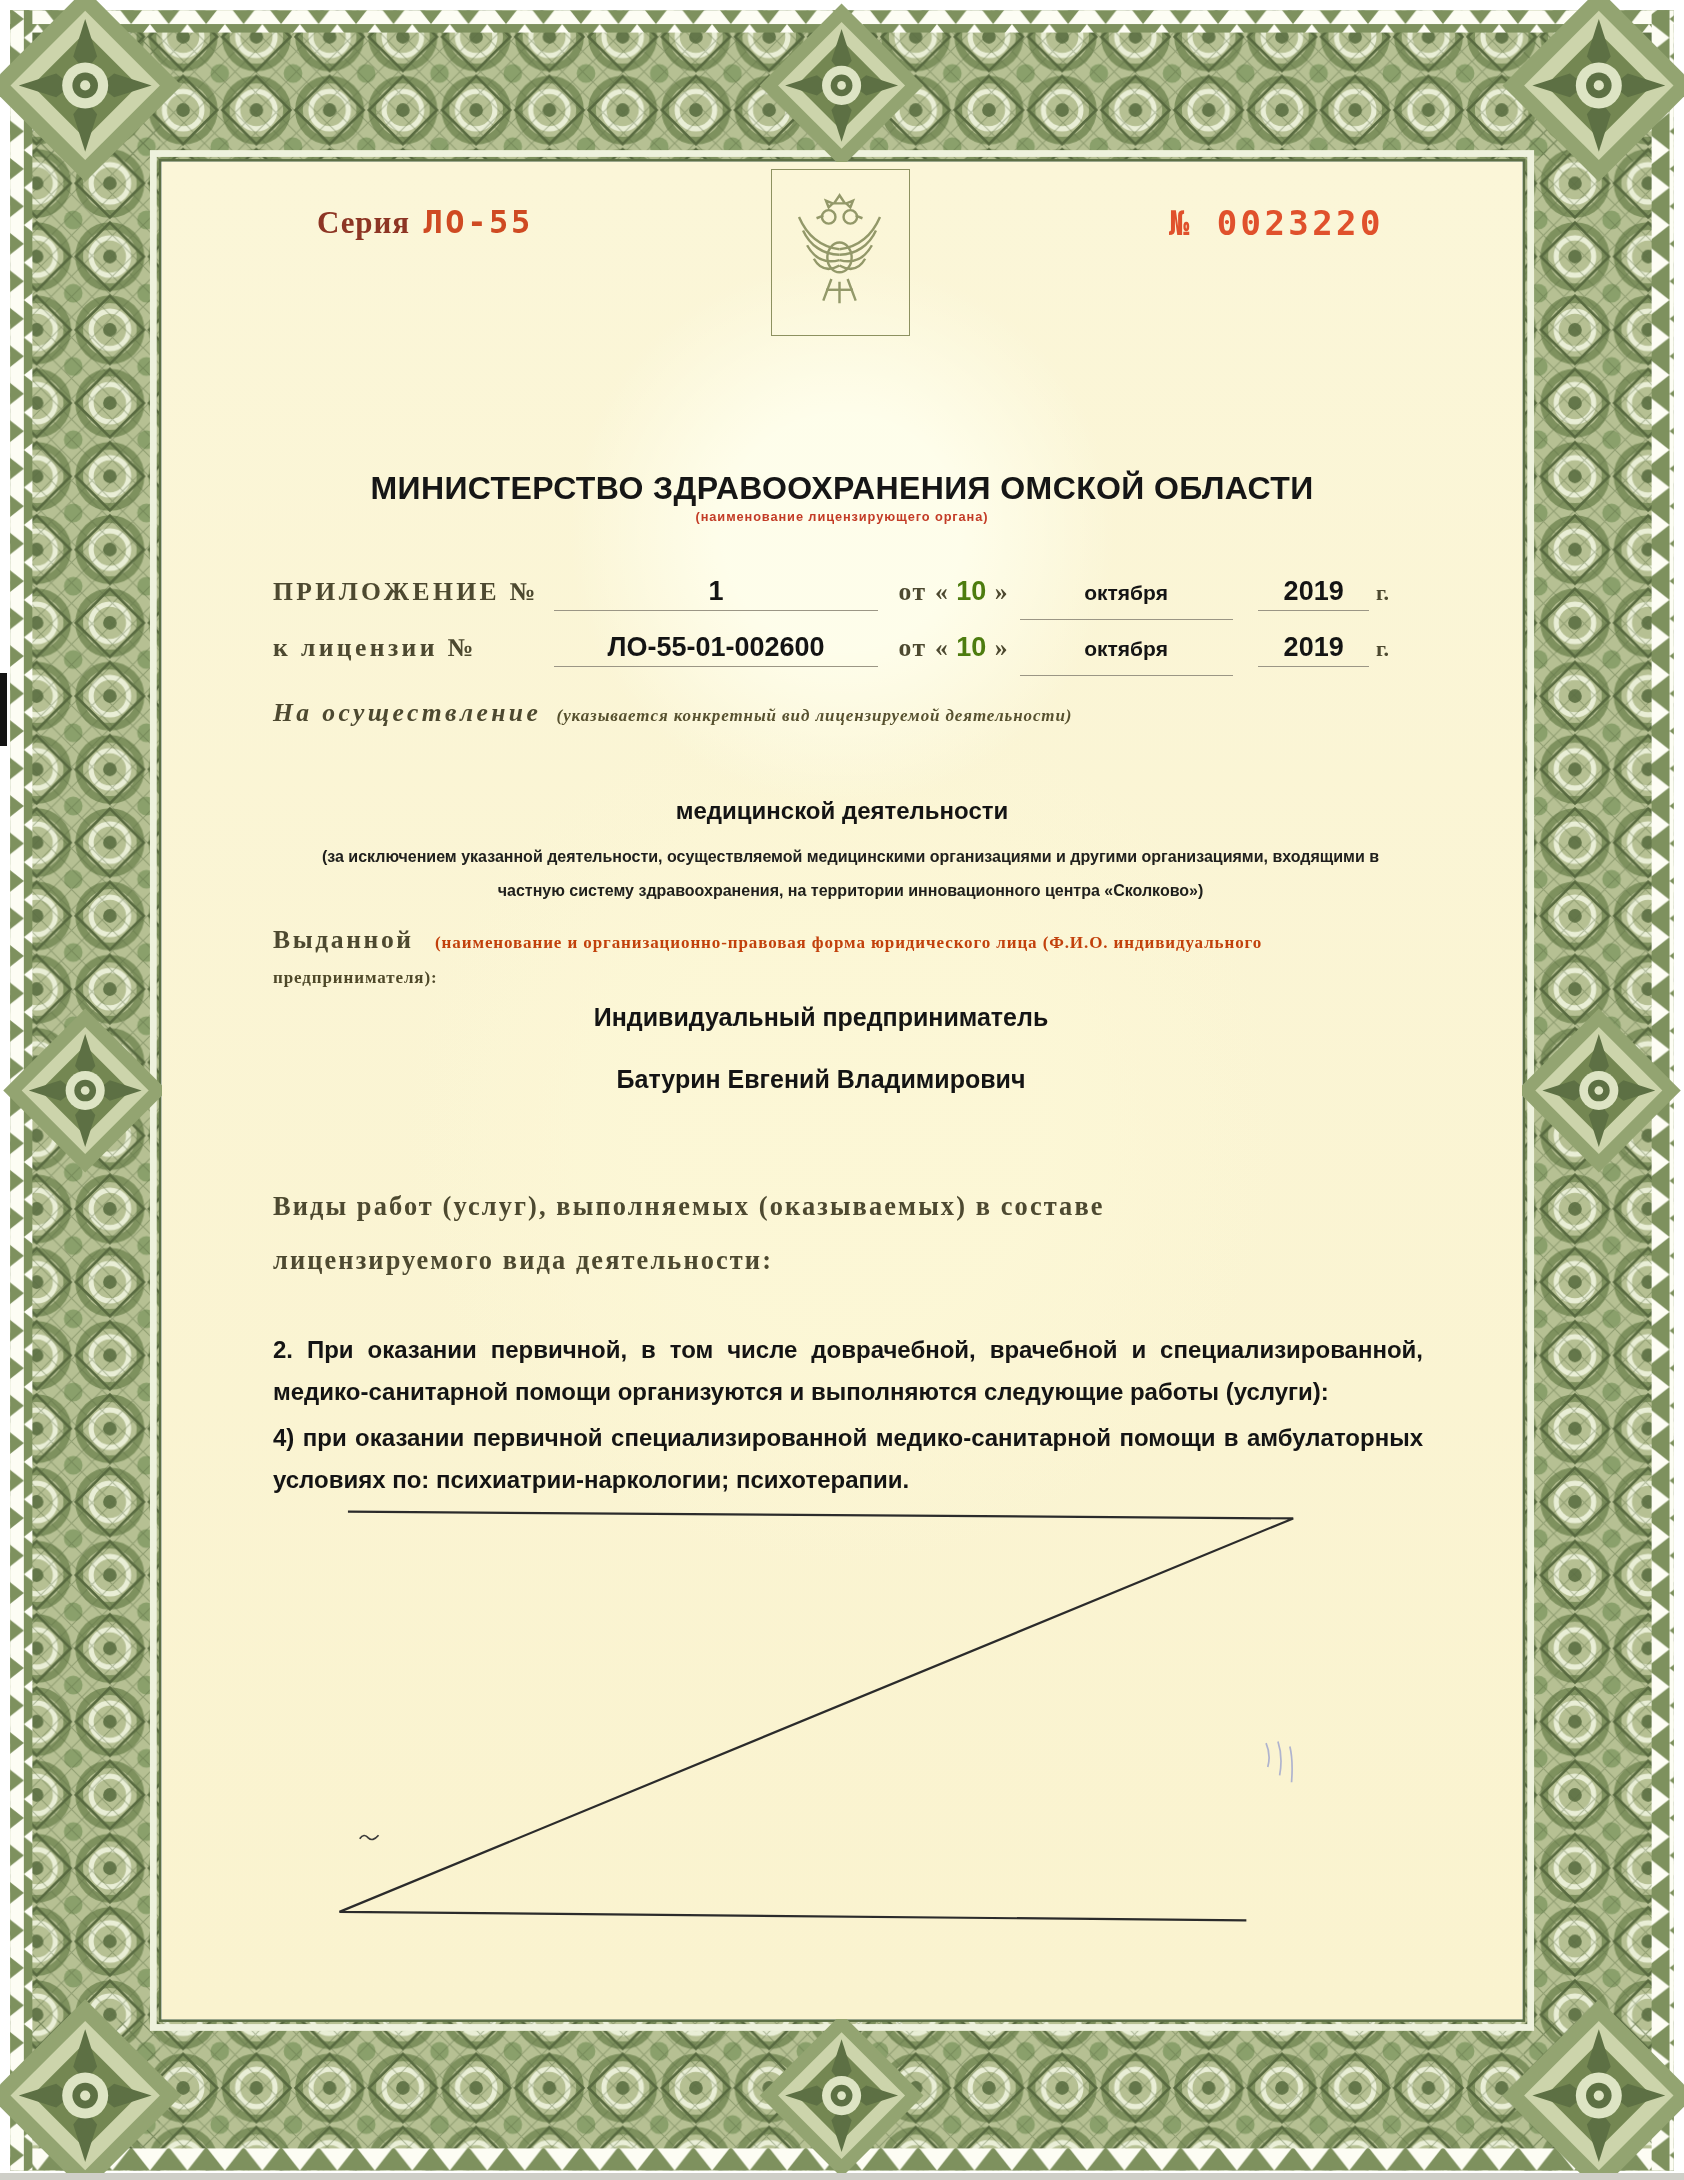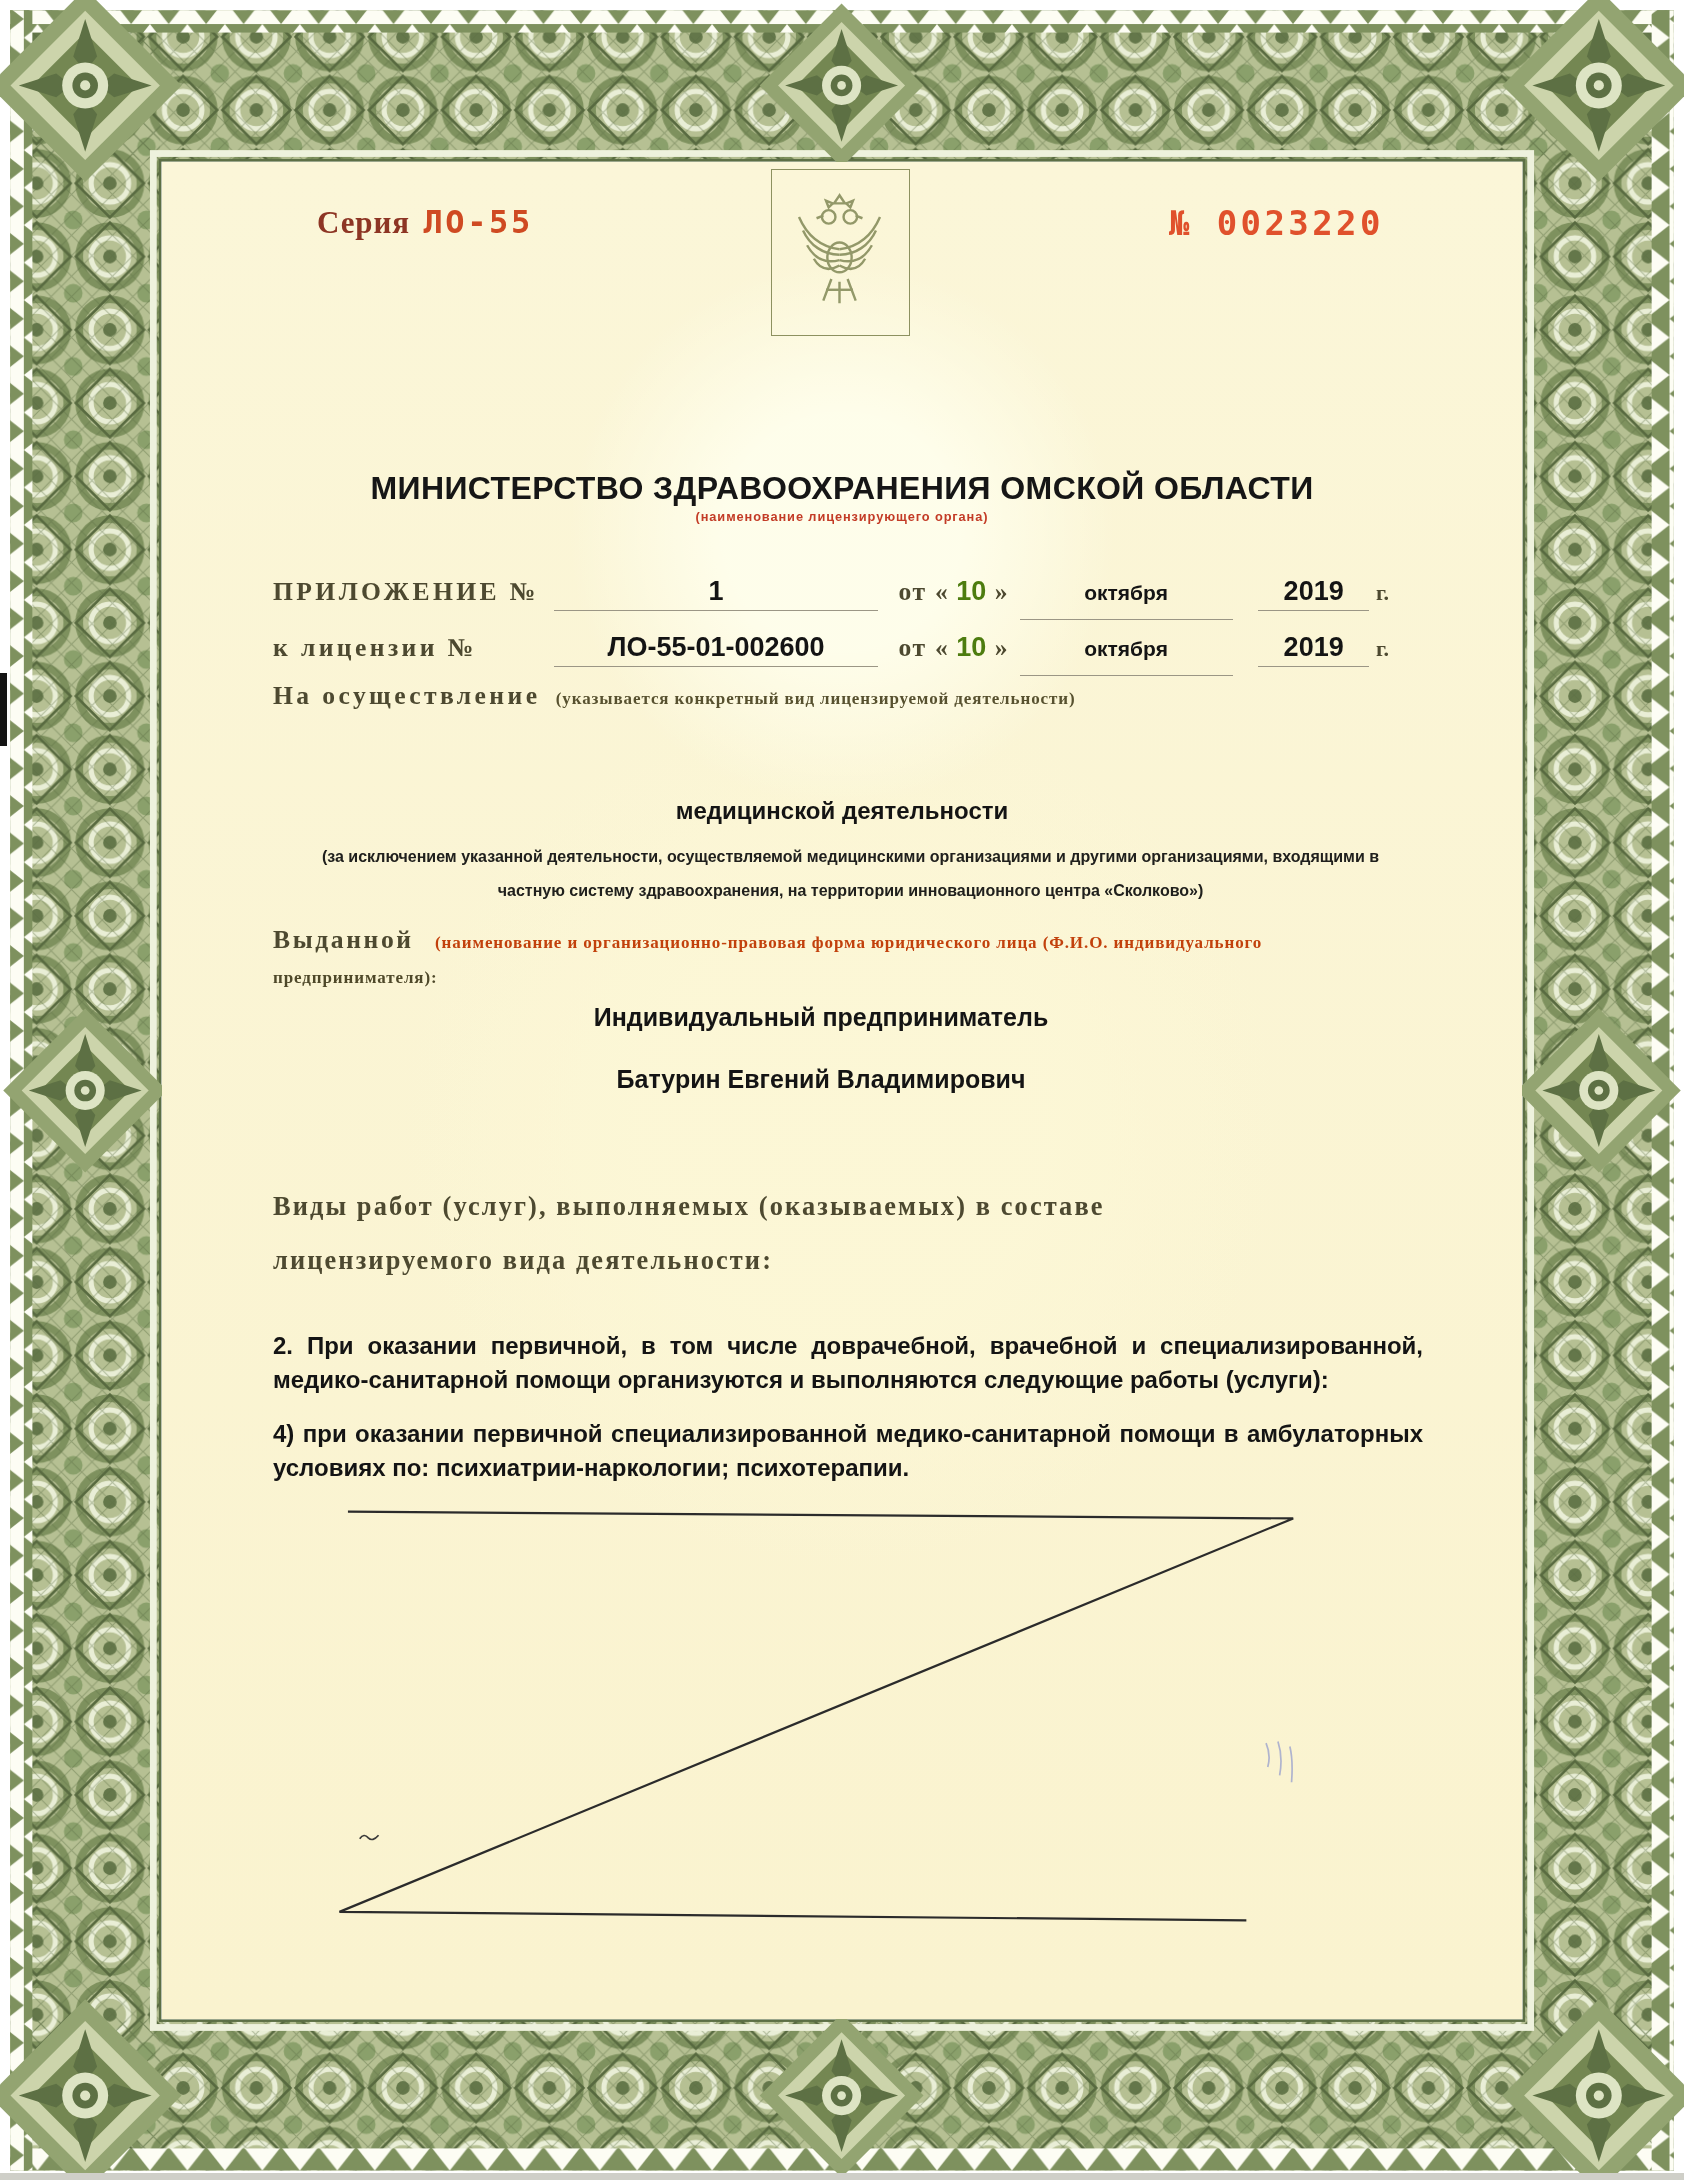--- a/index.html
+++ b/index.html
@@ -41,21 +41,21 @@
            font-family:"Liberation Sans","DejaVu Sans",sans-serif; font-size:27px; font-weight:bold; color:#141414; }
   .ot { font-size:25.6px; font-weight:bold; color:#4d4930; margin-left:20.4px; margin-right:6.8px; letter-spacing:1.7px; }
   .day { font-family:"Liberation Sans","DejaVu Sans",sans-serif; font-size:27px; font-weight:bold; color:#4d7c0f; }
   .q { font-size:25.6px; font-weight:bold; color:#4d4930; margin:0 12px 0 8.5px; }
   .mline { width:213px; text-align:center; border-bottom:1.7px solid #9b9685; padding-bottom:14px;
            font-family:"Liberation Sans","DejaVu Sans",sans-serif; font-size:21px; font-weight:bold; color:#141414; }
   .yline { width:111px; margin-left:25.6px; text-align:center; border-bottom:1.7px solid #9b9685; padding-bottom:3.4px;
            font-family:"Liberation Sans","DejaVu Sans",sans-serif; font-size:27px; font-weight:bold; color:#141414; }
   .gsuf { font-size:22px; font-weight:bold; color:#4d4930; margin-left:6.8px; }
 
-  .activity-row { left:273px; top:681px; white-space:nowrap; }
+  .activity-row { left:273px; top:698px; white-space:nowrap;font-style:italic; }
   .activity-label { font-size:25.6px; font-weight:bold; color:#4d4930; letter-spacing:3.4px; }
   .activity-note { font-size:17px; font-weight:bold; color:#57512f; letter-spacing:0.9px; margin-left:12px; }
 
   .activity-value { left:162px; right:162px; top:797px; text-align:center;
     font-family:"Liberation Sans","DejaVu Sans",sans-serif; font-size:24px; font-weight:bold; color:#141414; }
 
   .exclusion { left:290px; right:273px; top:840px; text-align:center;
     font-family:"Liberation Sans","DejaVu Sans",sans-serif; font-size:16px; font-weight:bold; color:#20201d; line-height:34px; }
 
   .issued-row { left:273px; top:925px; white-space:nowrap; }
@@ -65,21 +65,21 @@
 
   .licensee-type { left:162px; right:204px; top:1003px; text-align:center;
     font-family:"Liberation Sans","DejaVu Sans",sans-serif; font-size:25px; font-weight:bold; color:#141414; }
   .licensee-name { left:162px; right:204px; top:1065px; text-align:center;
     font-family:"Liberation Sans","DejaVu Sans",sans-serif; font-size:25px; font-weight:bold; color:#141414; }
 
   .works1 { left:273px; top:1191px; font-size:26.4px; font-weight:bold; color:#4d4930; letter-spacing:2.1px; }
   .works2 { left:273px; top:1245px; font-size:26.4px; font-weight:bold; color:#4d4930; letter-spacing:2.1px; }
 
   .para { left:273px; width:1150px; font-family:"Liberation Sans","DejaVu Sans",sans-serif;
-    font-size:24px; font-weight:bold; color:#141414; line-height:34px; text-align:justify; }
+    font-size:24px; font-weight:bold; color:#141414; line-height:42px; text-align:justify; }
   .para1 { top:1329px; }
   .para2 { top:1417px; }
 
   .strike-wrap { left:273px; top:1486px; width:1073px; height:460px; }
 
   .footer { left:162px; right:162px; top:1974px; text-align:center;
     font-size:22px; font-weight:bold; color:#4d4930; letter-spacing:2.6px; }
 
   .scan-bottom { left:0; right:0; bottom:0; height:7.7px; background:#cfcfc8; }
   .scan-left-mark { left:0; top:673px; width:6.8px; height:73px; background:#141414; }

